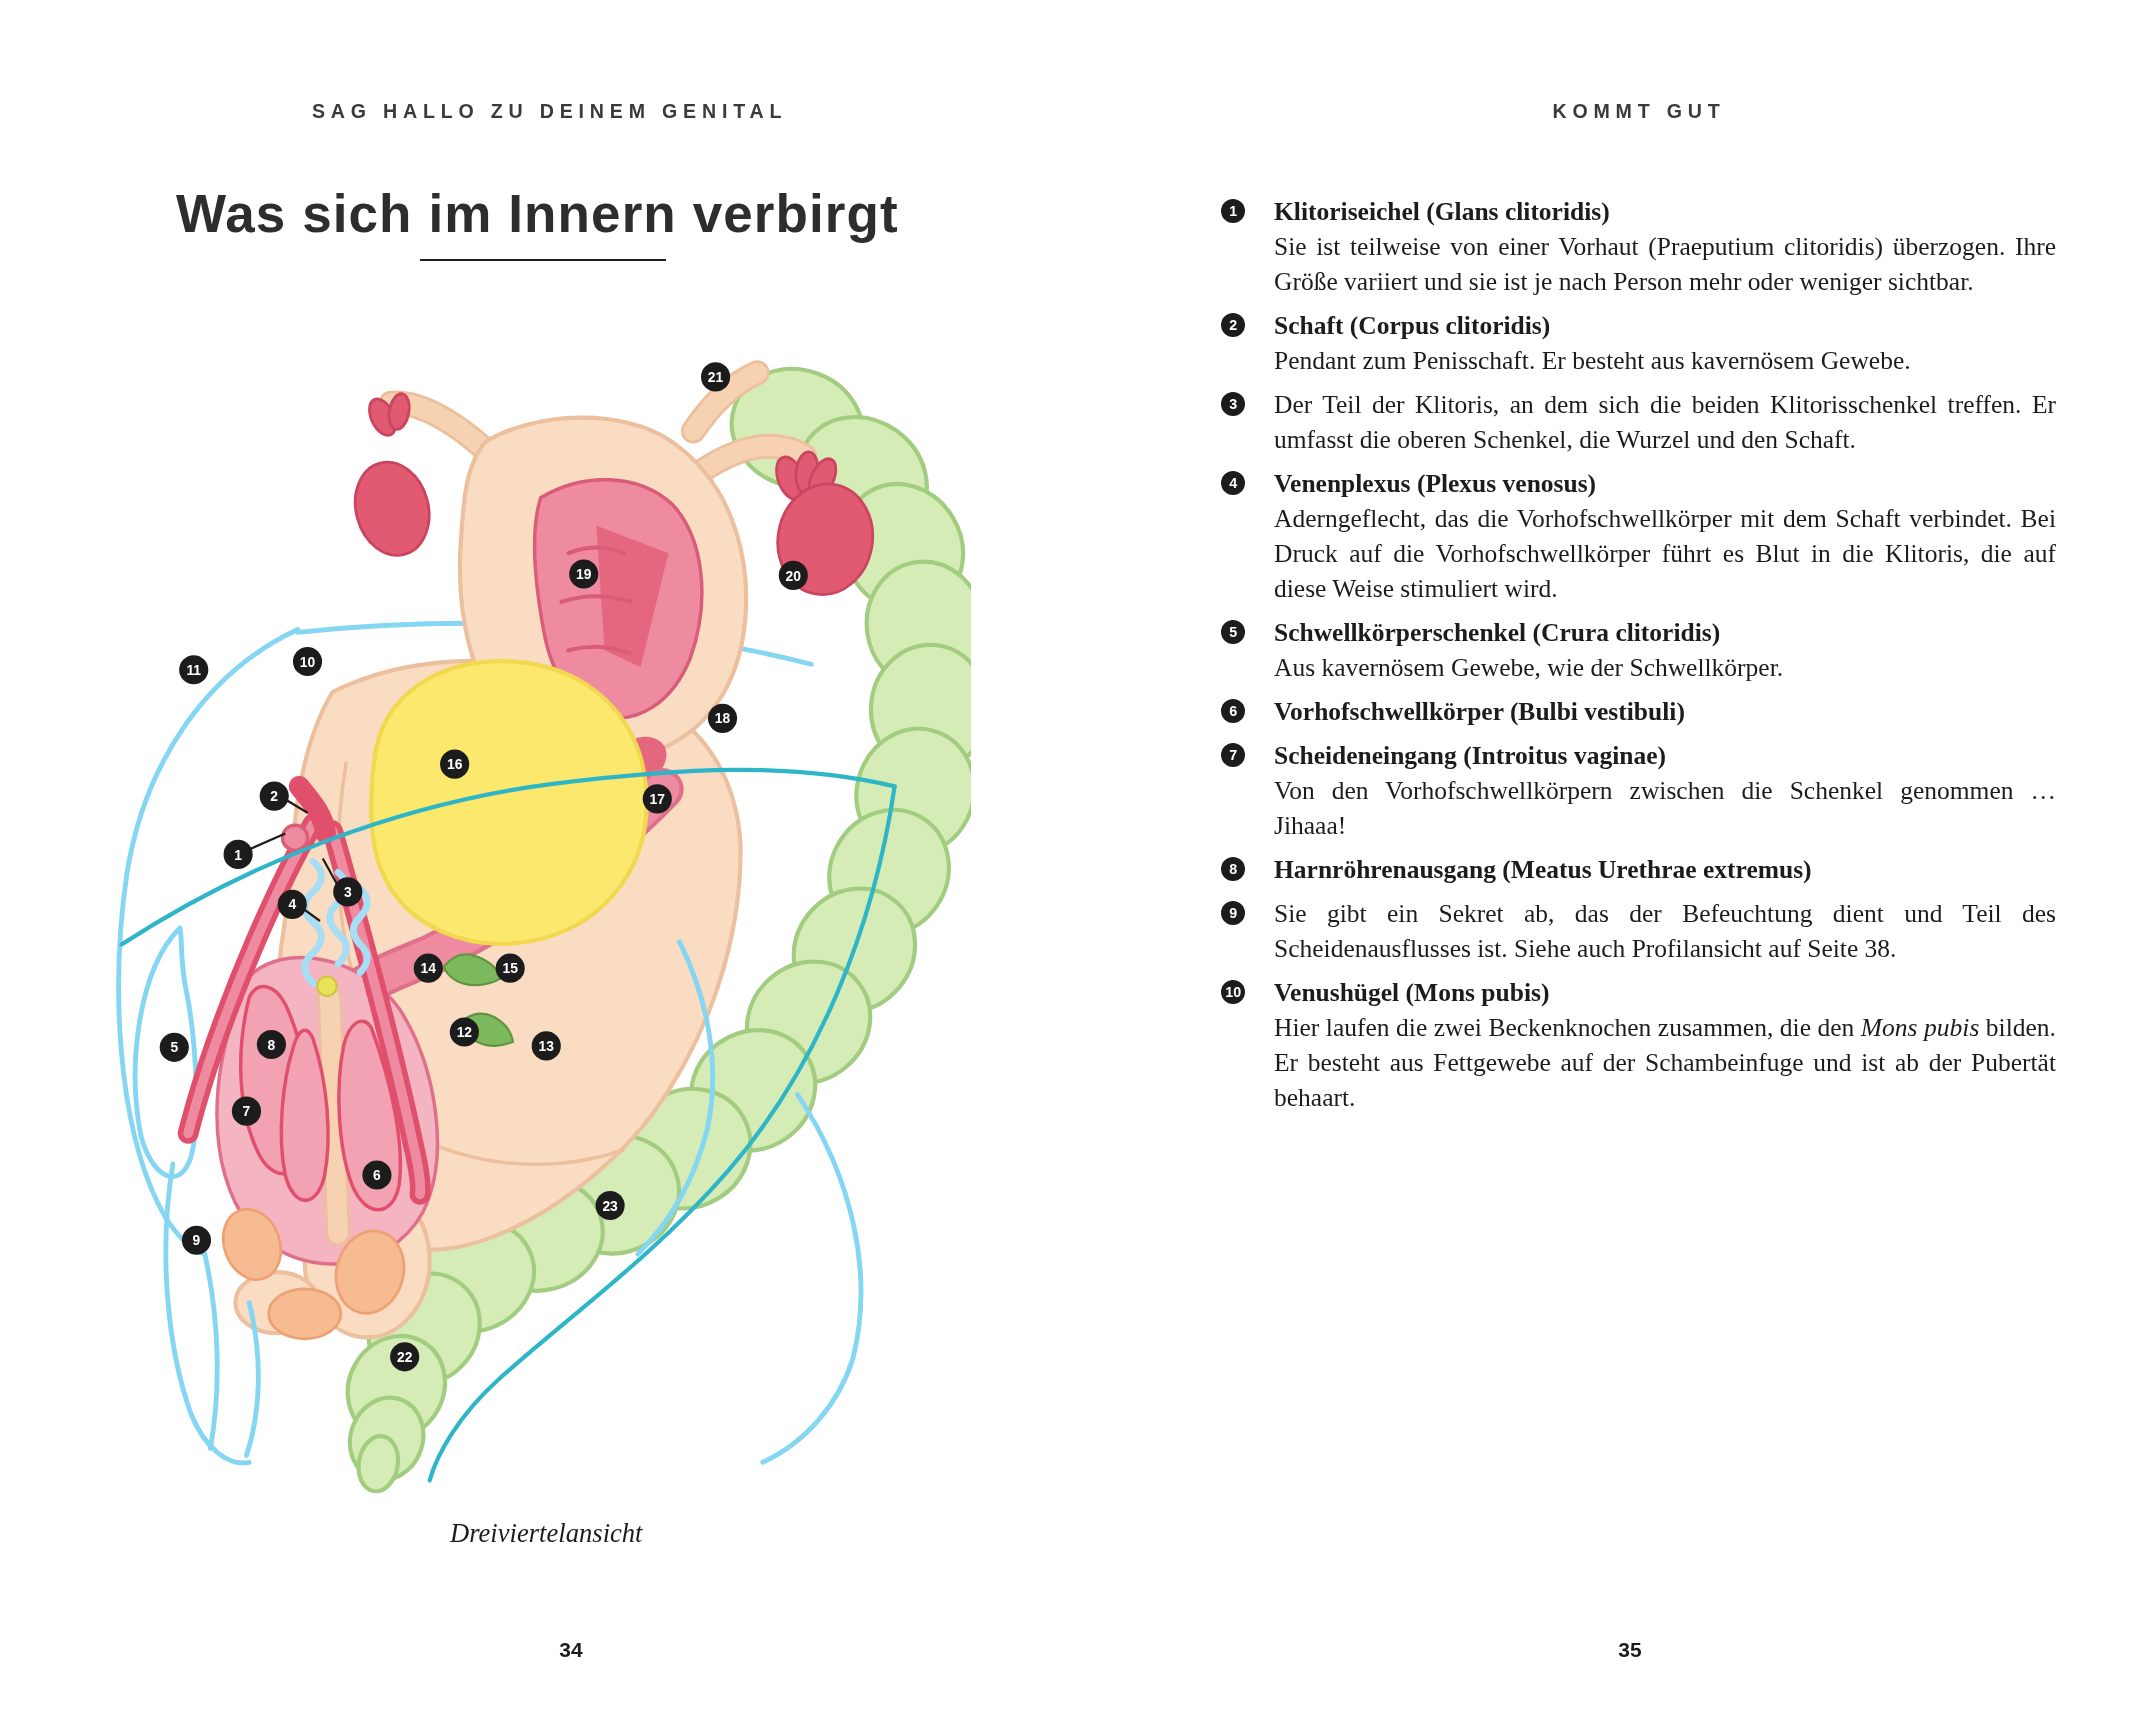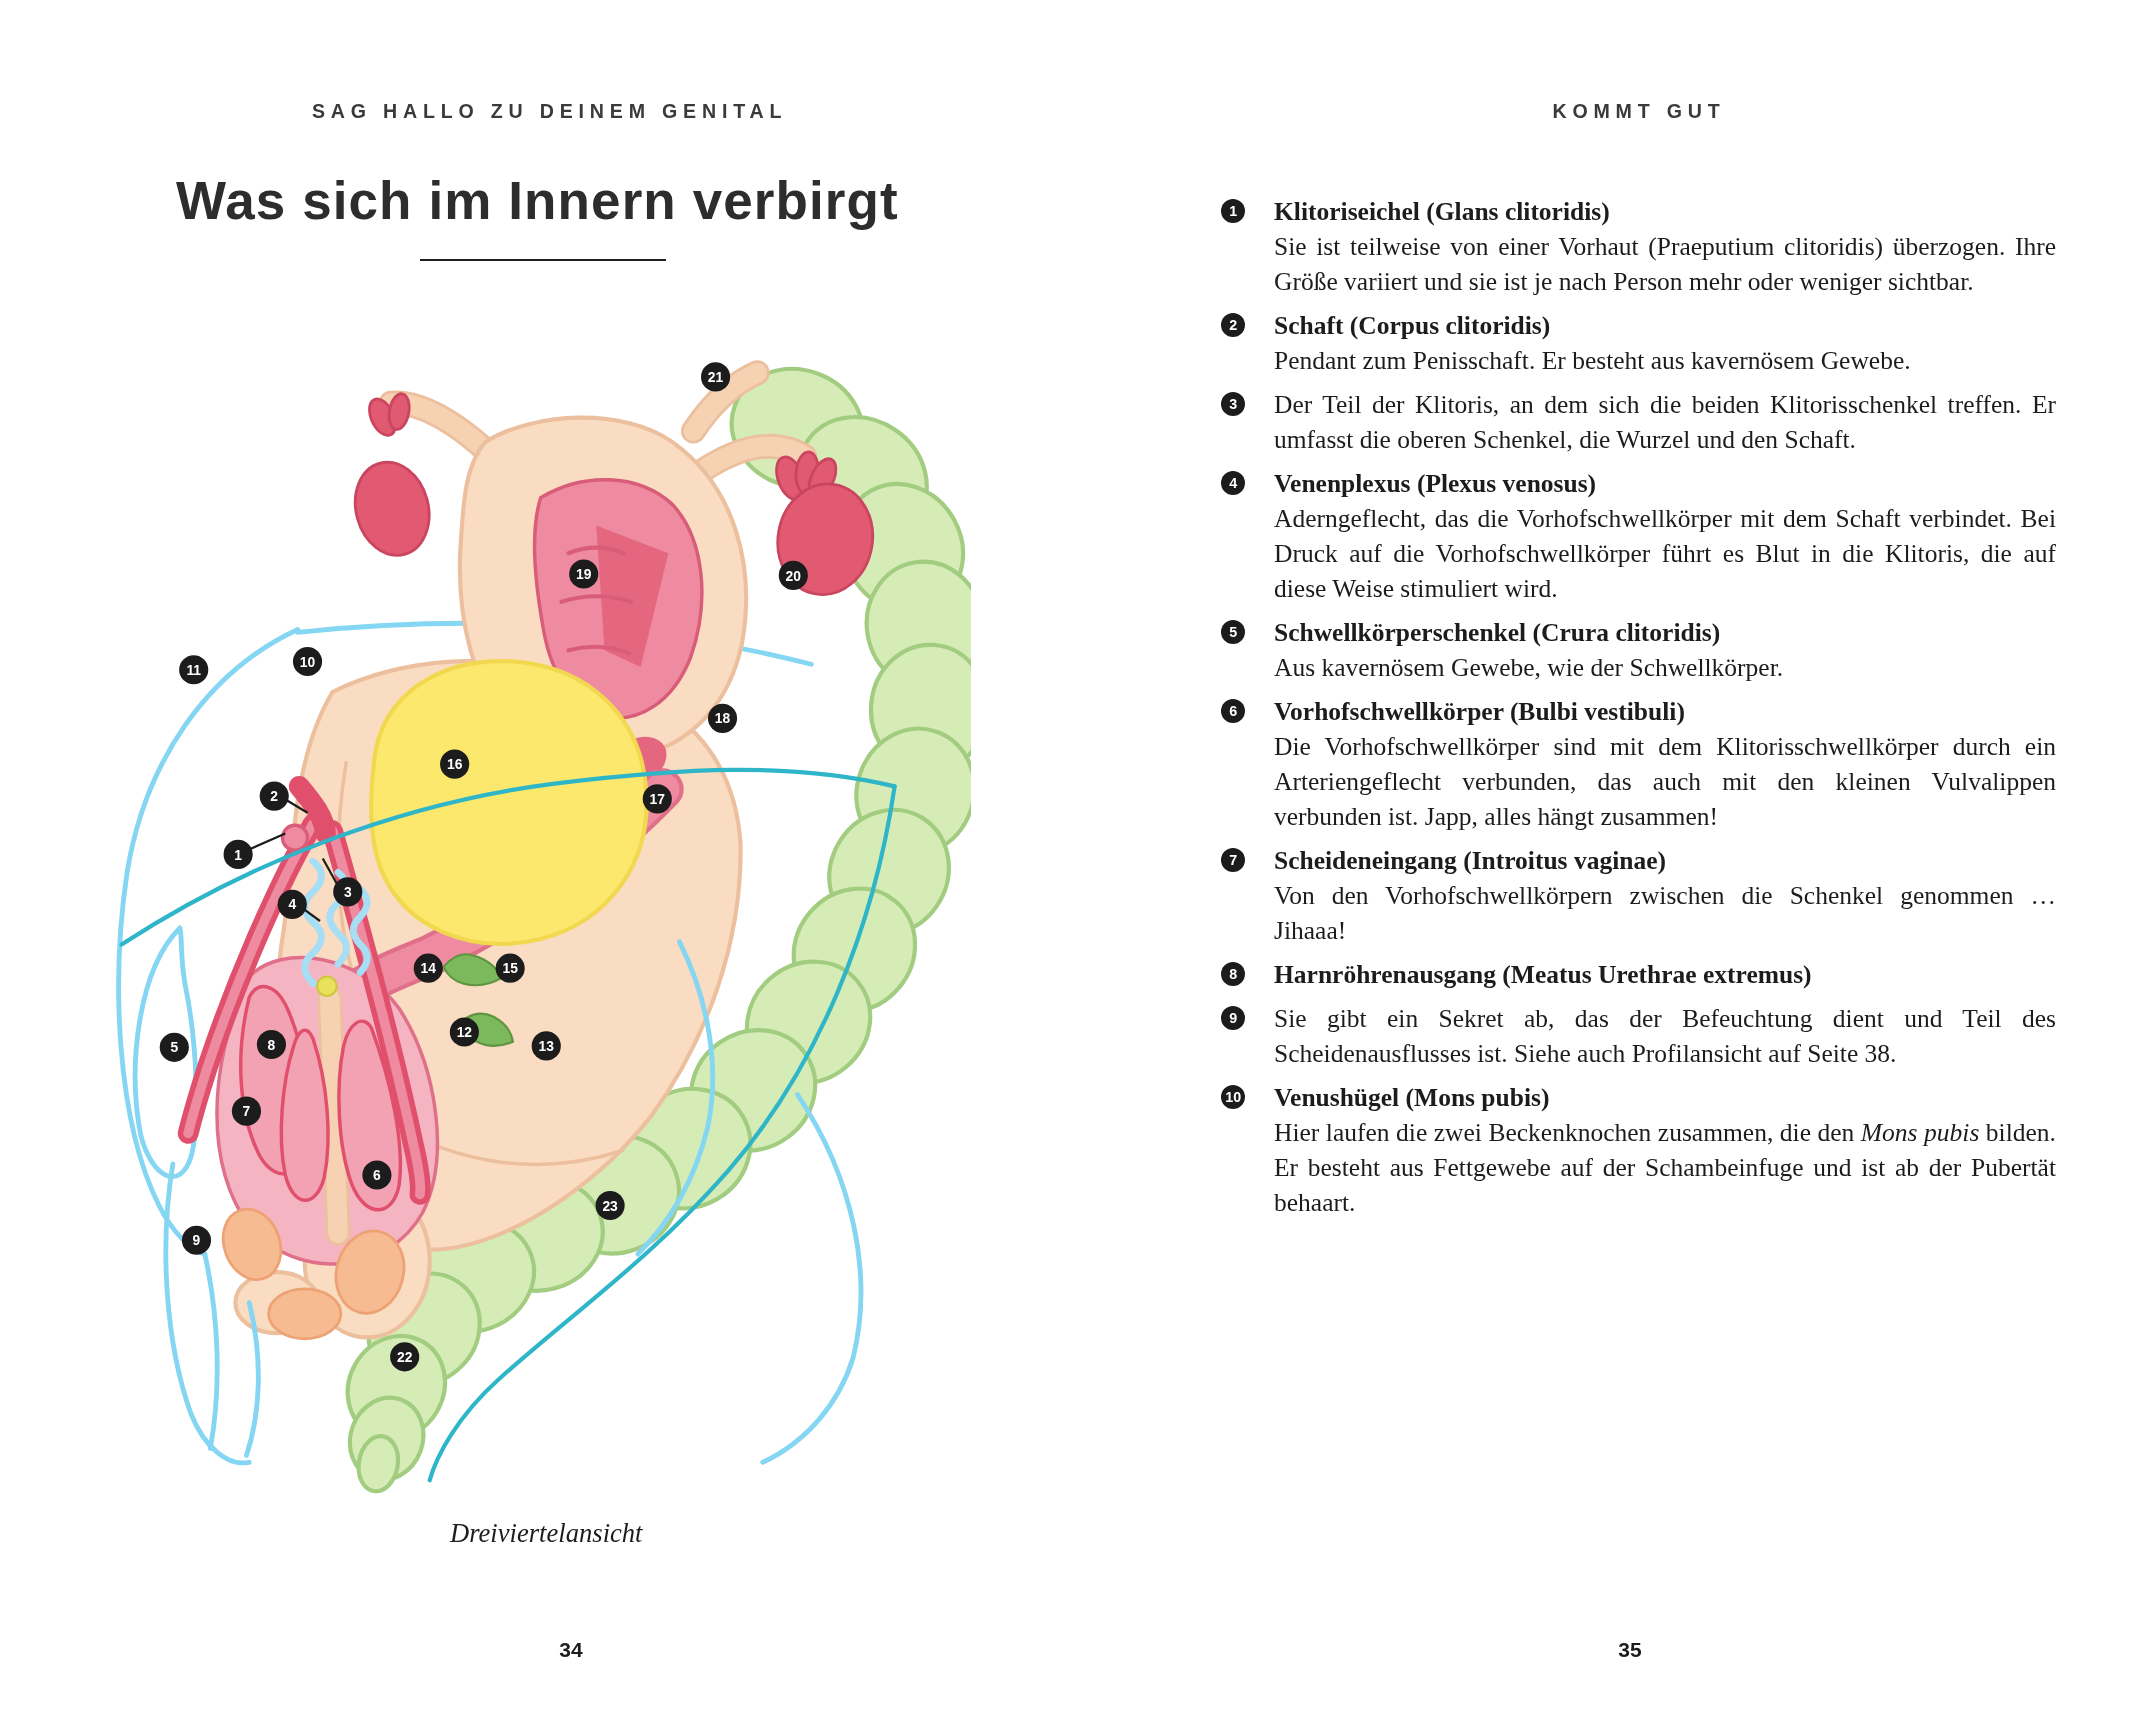--- a/index.html
+++ b/index.html
@@ -16,21 +16,21 @@
   html,body{margin:0;padding:0;}
   body{width:2151px;height:1713px;background:#ffffff;overflow:hidden;
        font-family:"Liberation Serif", serif;color:#1c1c1c;}
   #spread{position:relative;width:2151px;height:1501px;}
 
   .running-header{position:absolute;top:102px;font:700 19.6px/1 "Liberation Sans", sans-serif;
       letter-spacing:5.8px;color:#3a3a3a;white-space:nowrap;}
   .left-h{left:312px;}
   .right-h{left:1639px;transform:translateX(-50%);}
 
-  .title{position:absolute;left:176px;top:173px;margin:0;
+  .title{position:absolute;left:176px;top:186px;margin:0;
       font:700 53px/1.05 "Liberation Sans", sans-serif;letter-spacing:1.1px;color:var(--ink);
       white-space:nowrap;}
   .title-rule{position:absolute;left:420px;top:259px;width:246px;height:2.1px;background:#1f1f1f;}
 
   #figure{position:absolute;left:41px;top:345px;width:930px;height:1152px;}
 
   .caption{position:absolute;left:450px;top:1520px;font:italic 400 26.6px/1 "Liberation Serif", serif;}
   .page-num{position:absolute;top:1639px;transform:translateX(-50%);
       font:700 21px/1 "Liberation Sans", sans-serif;}
 
@@ -282,21 +282,20 @@
         <span class="badge">5</span>
         <div>
           <div class="entry-term">Schwellkörperschenkel (Crura clitoridis)</div>
           <div class="entry-body"><span>Aus kavernösem Gewebe, wie der Schwellkörper.</span></div>
         </div>
       </div>
       <div class="entry">
         <span class="badge">6</span>
         <div>
           <div class="entry-term">Vorhofschwellkörper (Bulbi vestibuli)</div>
-          <div class="entry-body"><span>Die Vorhofschwellkörper sind mit dem Klitorisschwellkörper durch ein Arteriengeflecht verbunden, das auch mit den kleinen Vulvalippen verbunden ist. Japp, alles hängt zusammen!</span></div>
         </div>
       </div>
       <div class="entry">
         <span class="badge">7</span>
         <div>
           <div class="entry-term">Scheideneingang (Introitus vaginae)</div>
           <div class="entry-body"><span>Von den Vorhofschwellkörpern zwischen die Schenkel genommen … Jihaaa!</span></div>
         </div>
       </div>
       <div class="entry">

